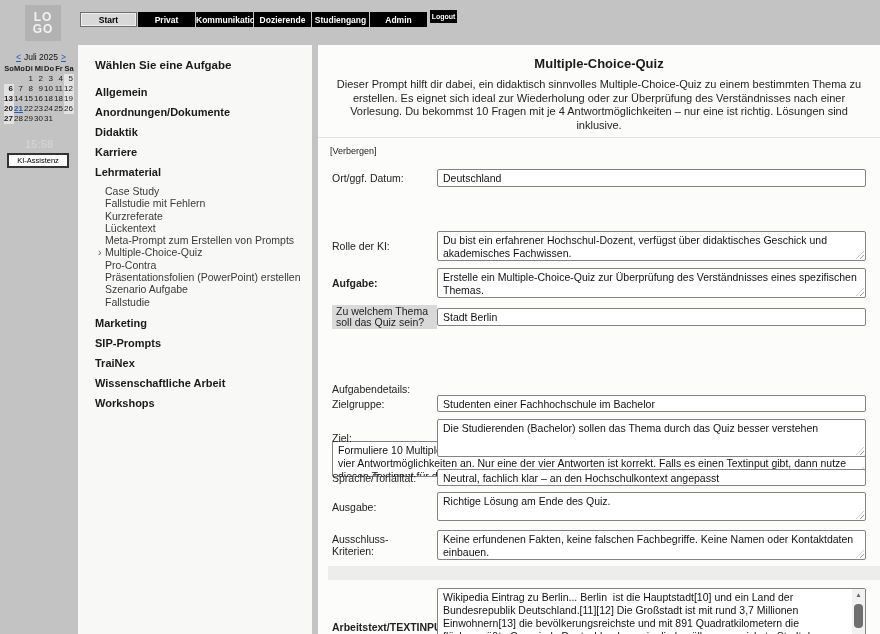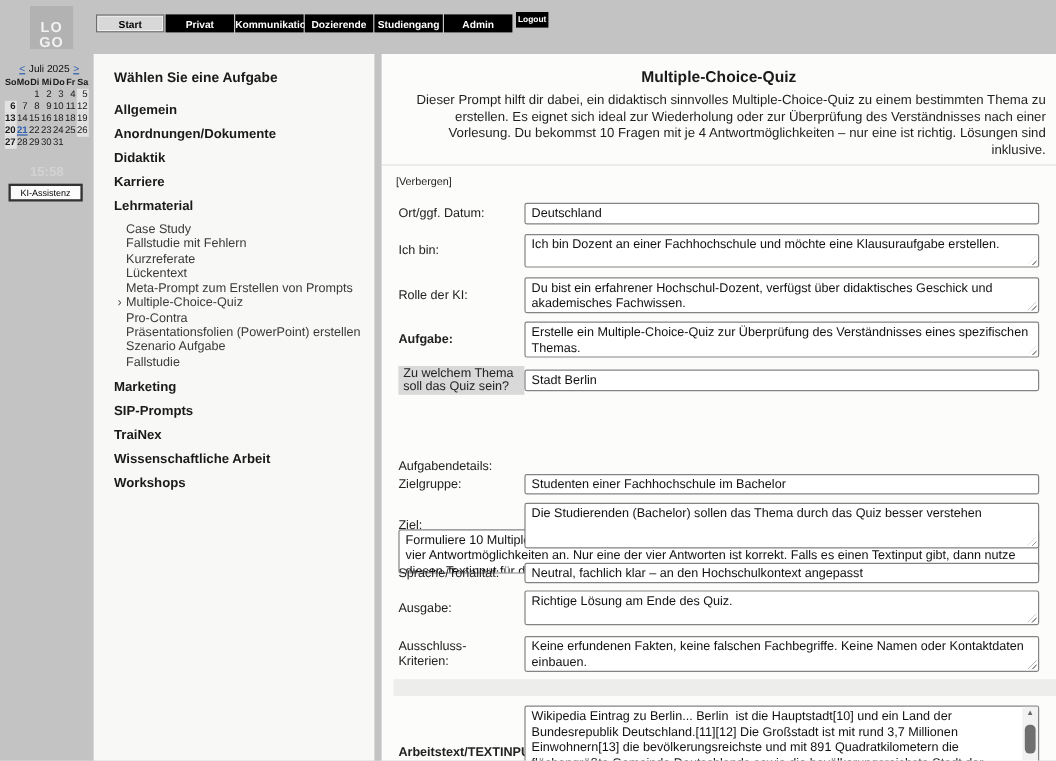--- a/index.html
+++ b/index.html
@@ -1,21 +1,21 @@
 <!DOCTYPE html>
 <html><head>
 <meta charset="utf-8">
 <style>
   * { margin:0; padding:0; box-sizing:border-box; }
   html,body { width:880px; height:634px; overflow:hidden; }
   body { background:#c3c3c3; font-family:"Liberation Sans","DejaVu Sans",sans-serif; color:#1a1a1a; position:relative; }
 
   
   .logo { position:absolute; left:25px; top:5px; width:36px; height:36px; background:#b2b2b2;
-          display:flex; flex-direction:column; align-items:center; justify-content:flex-end;
+          display:flex; flex-direction:column; align-items:center; justify-content:center;
           color:#f2f2f2; font-weight:bold; font-size:12px; line-height:12px; letter-spacing:1px; }
   .nav { position:absolute; left:80px; top:10px; display:flex; align-items:flex-start; }
   .nav-btn { width:57px; height:15px; margin-top:2px; margin-right:1px; background:#000; color:#fff;
              border:none; font-family:inherit; font-size:8.5px; font-weight:bold; line-height:14px; text-align:center; cursor:pointer; }
   .nav-btn.active { background:#d8d8d8; color:#000; border:1px solid #6e6e6e; box-shadow:0 0 0 1px #efefef inset; }
   .logout-btn { width:27px; height:13px; margin-top:0; margin-left:2px; background:#000; color:#fff;
                 border:none; font-family:inherit; font-size:7px; font-weight:bold; line-height:12px; text-align:center; cursor:pointer; }
 
   
   .cal { position:absolute; left:4px; top:52px; width:74px; font-size:8.5px; }
@@ -39,21 +39,21 @@
   .cat.first { margin-top:16px; }
   .sublist { margin-top:7px; }
   .subitem { font-size:10.5px; line-height:12.3px; color:#3a3a3a; padding-left:10px; cursor:pointer; white-space:nowrap; }
   .subitem.selected { padding-left:3px; }
   .subitem .marker { display:inline-block; width:7px; color:#555; }
   .cat.after-sub { margin-top:10px; }
 
   
   .main { position:absolute; left:318px; top:45px; width:562px; height:589px; background:#fcfcfb; overflow:hidden; }
   .m-title { margin-top:11px; text-align:center; font-size:13px; font-weight:bold; }
-  .m-desc { width:545px; margin:7px auto 14px; text-align:right; font-size:11px; line-height:13.5px; color:#1f1f1f; }
+  .m-desc { width:545px; margin:7px auto 14px; text-align:center; font-size:11px; line-height:13.5px; color:#1f1f1f; }
   .m-divider { position:absolute; left:0; right:0; top:92px; height:1px; background:#e2e2e0; }
   .hide-link { position:absolute; left:12px; top:101px; font-size:9px; color:#222; cursor:pointer; }
 
   .frow { position:absolute; left:14px; right:14px; display:flex; }
   .flabel { flex:0 0 105px; width:105px; display:flex; align-items:center; font-size:10.5px; color:#222; padding-right:8px; }
   .flabel.bold { font-weight:bold; }
   .flabel.hl { background:#d9d9d9; font-weight:normal; padding:2px 4px 2px 4px; line-height:11.5px; }
   .ctl { flex:1; position:relative; display:flex; align-items:center;justify-content:center; }
   .finput { width:100%; height:100%; border:1px solid #838383; border-radius:2px; background:#fff;
             font-family:inherit; font-size:10.5px; color:#111; padding:1px 5px; }
@@ -181,24 +181,20 @@
   <div class="m-divider"></div>
   <span class="hide-link">[Verbergen]</span>
 
   <div class="frow" style="top:124px;height:18px;">
     <label class="flabel">Ort/ggf. Datum:</label>
     <div class="ctl">
         <input class="finput" value="Deutschland" style="">
       </div>
   </div>
 
-  <div class="frow" style="top:150px;height:28px;">
-    <label class="flabel">Ich bin:</label>
-    <span class="taw handle"><textarea class="fta" style="">Ich bin Dozent an einer Fachhochschule und möchte eine Klausuraufgabe erstellen.</textarea></span>
-  </div>
 
   <div class="frow" style="top:186px;height:30px;">
     <label class="flabel">Rolle der KI:</label>
     <span class="taw handle"><textarea class="fta" style="">Du bist ein erfahrener Hochschul-Dozent, verfügst über didaktisches Geschick und akademisches Fachwissen.</textarea></span>
   </div>
 
   <div class="frow" style="top:223px;height:30px;">
     <label class="flabel bold">Aufgabe:</label>
     <span class="taw handle"><textarea class="fta" style="">Erstelle ein Multiple-Choice-Quiz zur Überprüfung des Verständnisses eines spezifischen Themas.</textarea></span>
   </div>

